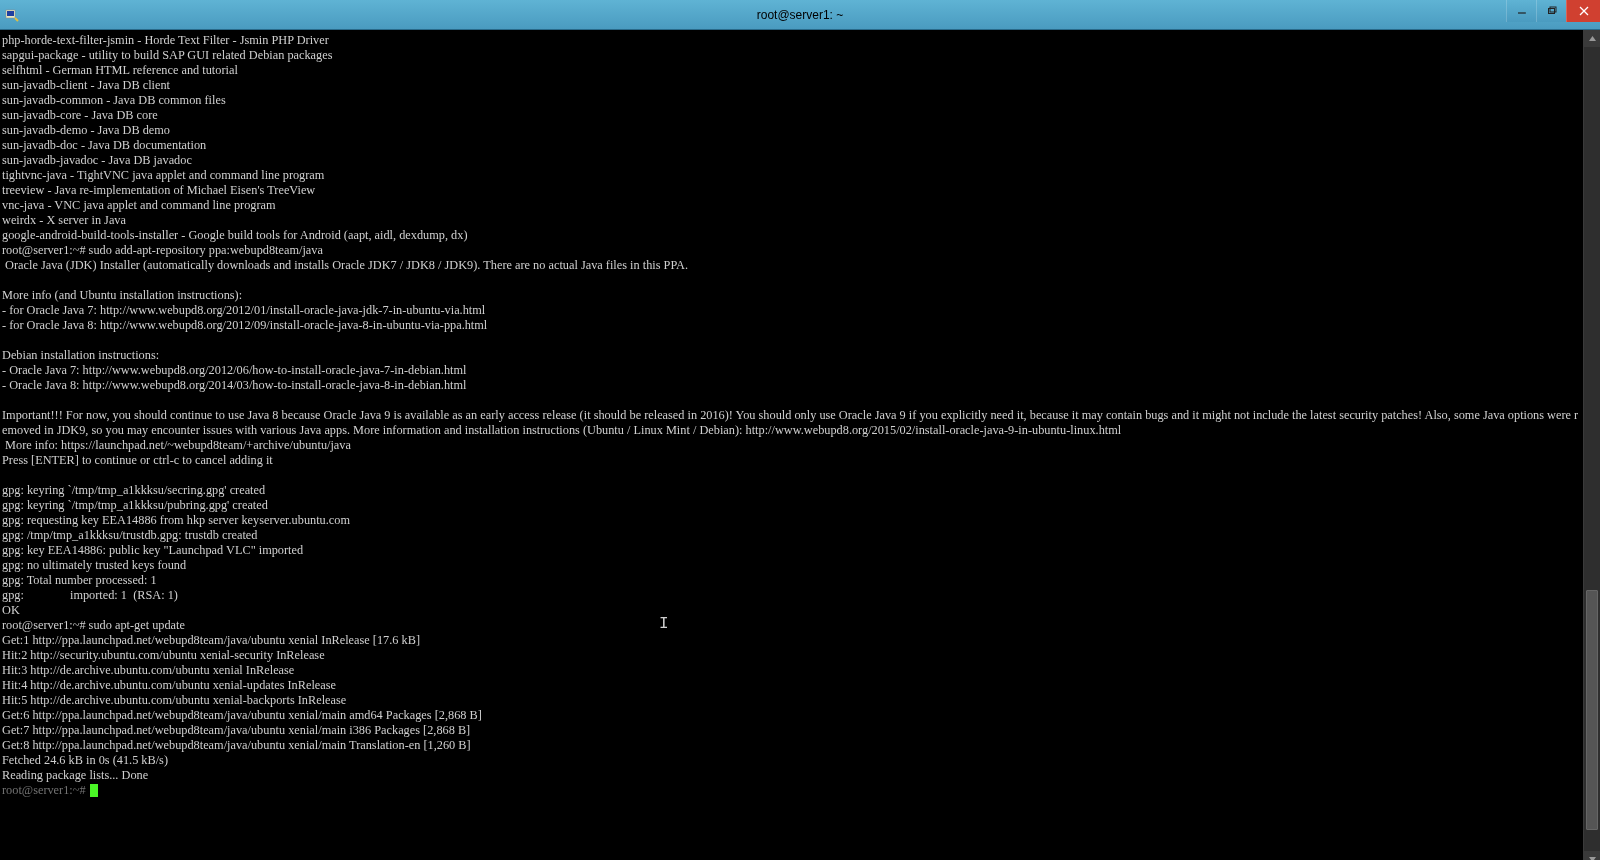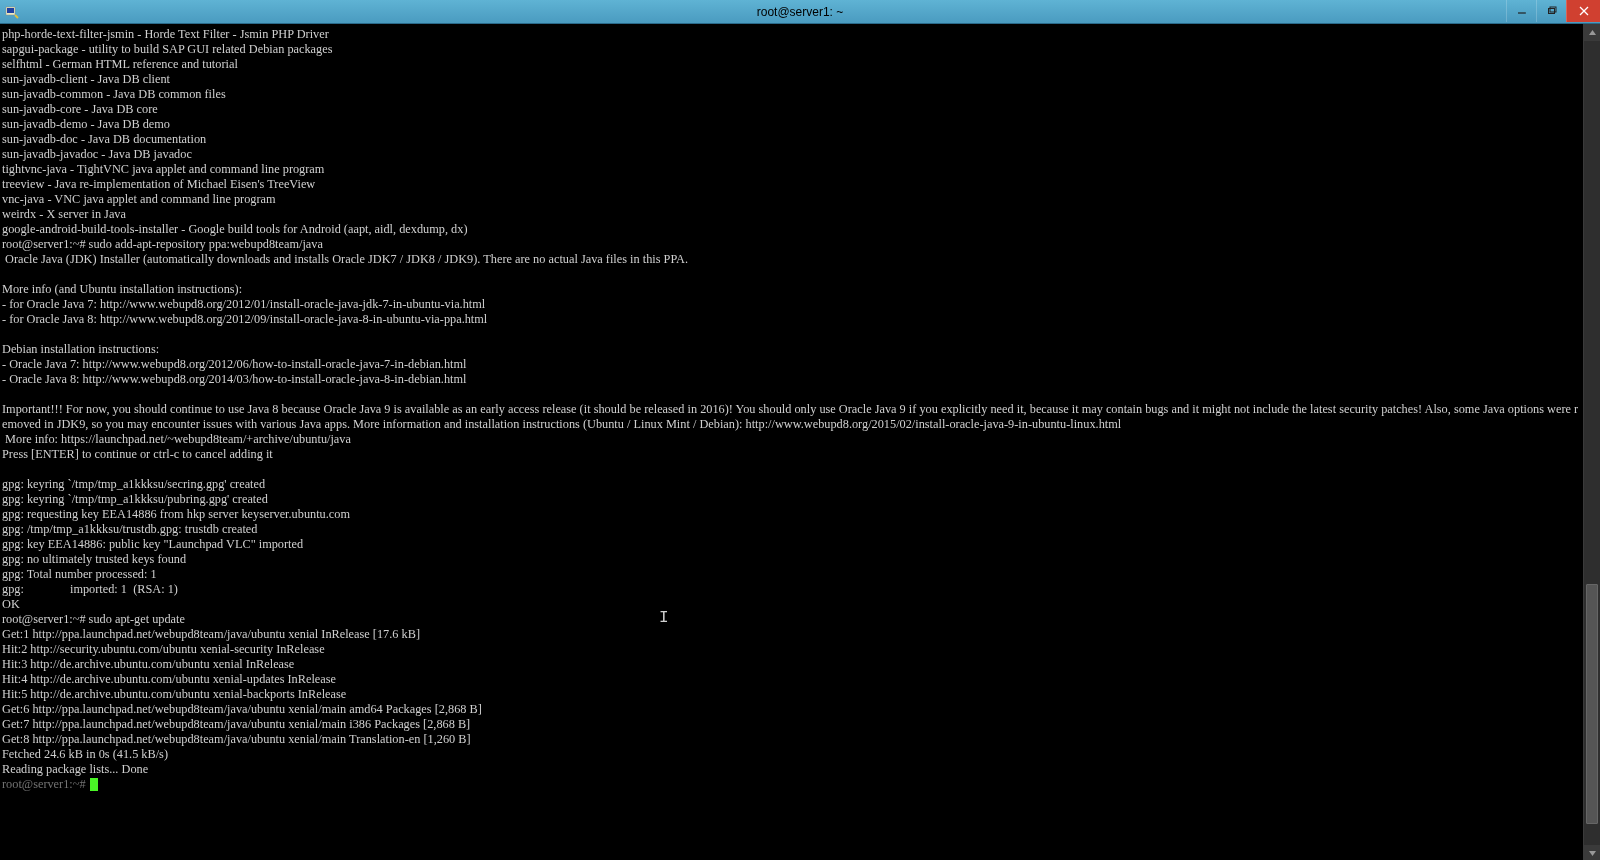--- a/index.html
+++ b/index.html
@@ -1,21 +1,21 @@
 <!DOCTYPE html>
 <html><head>
 <meta charset="utf-8">
 <style>
   * { margin: 0; padding: 0; box-sizing: border-box; }
   html, body { width: 1600px; height: 860px; overflow: hidden; font-family: "Segoe UI", Tahoma, sans-serif; }
   body { background: #000; }
 
   
   .titlebar {
-    height: 24px;
+    height: 30px;
     background: linear-gradient(to bottom, #5fb3d4, #4a9bc0);
     display: flex;
     align-items: center;
     position: relative;
     border-bottom: 1px solid #2a6a8a;
   }
   .titlebar .app-icon {
     width: 16px; height: 16px;
     margin-left: 4px;
     display: flex; align-items: center; justify-content: center;

